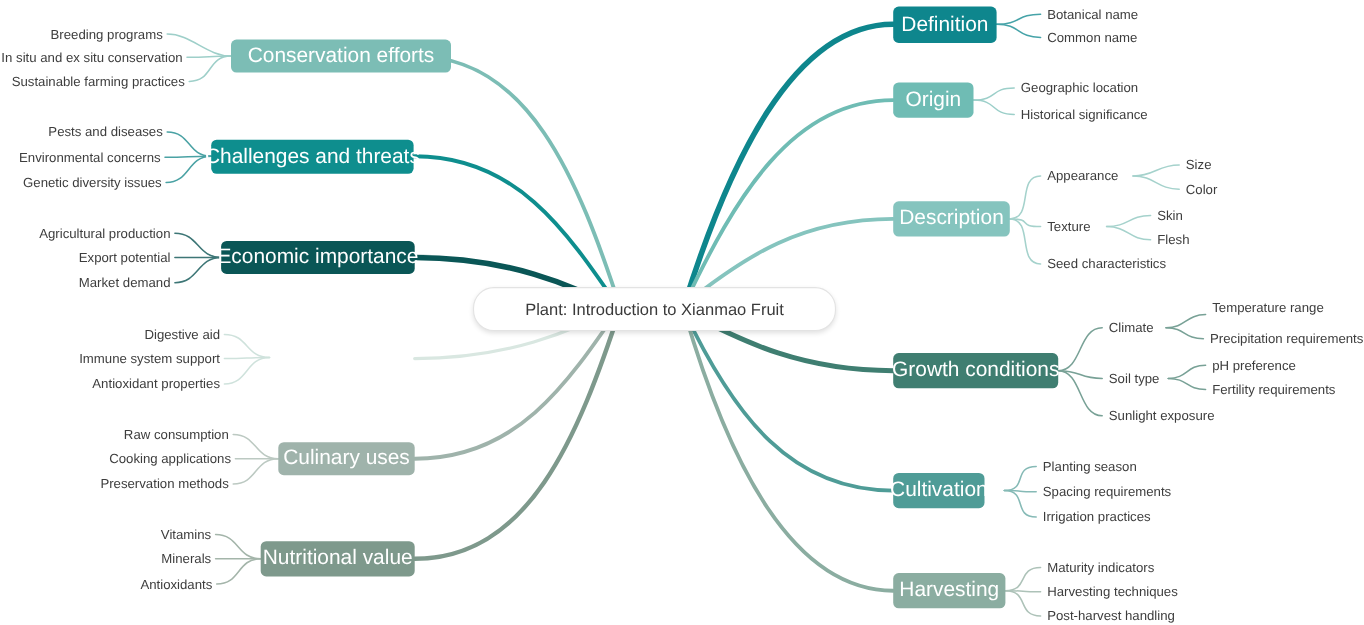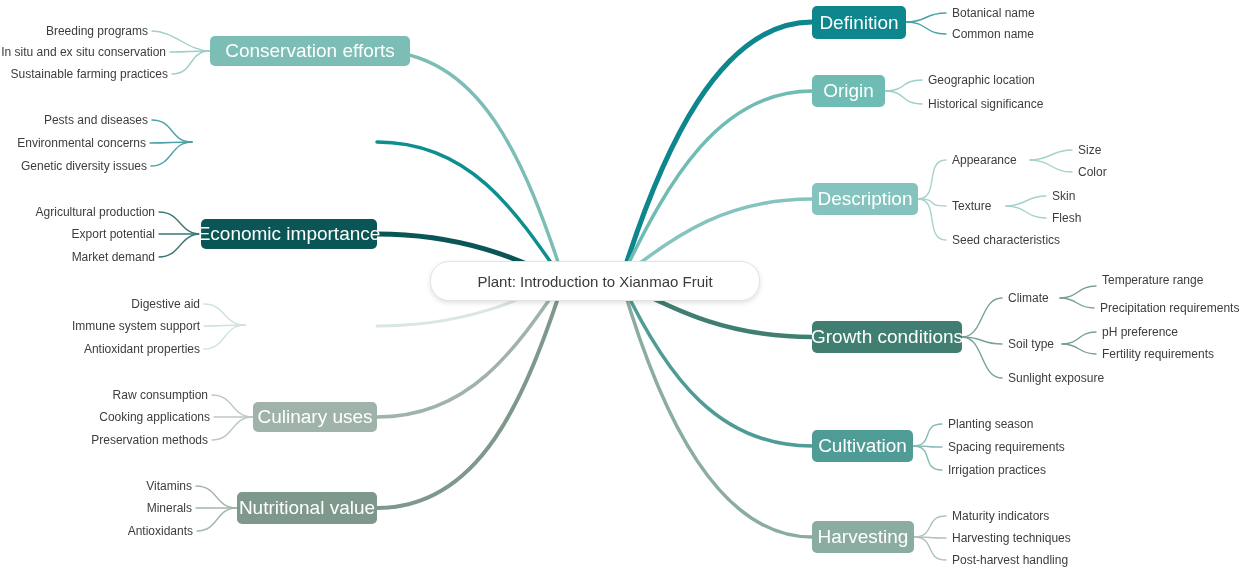--- a/index.html
+++ b/index.html
@@ -116,29 +116,30 @@
         <path d="M914 537 C936 537 924 516 946 516"></path>
           <path d="M914 537 C936 537 924 538 946 538"></path>
           <path d="M914 537 C936 537 924 560 946 560"></path>
       </g>
     </g>
   </svg>
 
   <div class="root" style="left:430px;top:261px;width:328px;height:38px;">Plant: Introduction to Xianmao Fruit</div>
 
   <div class="branch c-cons" style="left:210px;top:36px;width:200px;height:30px;">Conservation efforts</div>
+  <div class="branch c-chal" style="left:192px;top:127px;width:184px;height:31px;">Challenges and threats</div>
   <div class="branch c-econ" style="left:201px;top:219px;width:176px;height:30px;">Economic importance</div>
   <div class="branch c-culi" style="left:253px;top:402px;width:124px;height:30px;">Culinary uses</div>
   <div class="branch c-nutr" style="left:237px;top:492px;width:140px;height:32px;">Nutritional value</div>
 
   <div class="branch c-defi" style="left:812px;top:6px;width:94px;height:33px;">Definition</div>
   <div class="branch c-orig" style="left:812px;top:75px;width:73px;height:32px;">Origin</div>
   <div class="branch c-desc" style="left:812px;top:183px;width:106px;height:32px;">Description</div>
   <div class="branch c-grow" style="left:812px;top:321px;width:150px;height:32px;">Growth conditions</div>
-  <div class="branch c-cult" style="left:812px;top:430px;width:101px;height:32px;">Cultivation</div>
+  <div class="branch c-cult" style="left:812px;top:430px;width:83px;height:32px;">Cultivation</div>
   <div class="branch c-harv" style="left:812px;top:521px;width:102px;height:32px;">Harvesting</div>
 
   <div class="lf ra" style="right:1092px;top:23px;">Breeding programs</div>
   <div class="lf ra" style="right:1074px;top:44px;">In situ and ex situ conservation</div>
   <div class="lf ra" style="right:1072px;top:66px;">Sustainable farming practices</div>
 
   <div class="lf ra" style="right:1092px;top:112px;">Pests and diseases</div>
   <div class="lf ra" style="right:1094px;top:135px;">Environmental concerns</div>
   <div class="lf ra" style="right:1093px;top:158px;">Genetic diversity issues</div>
 

